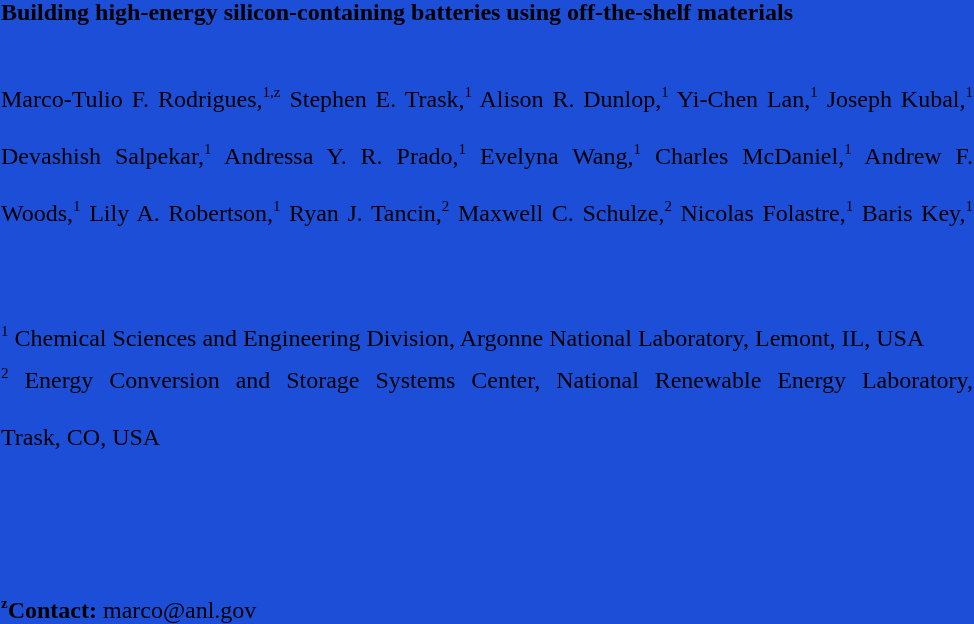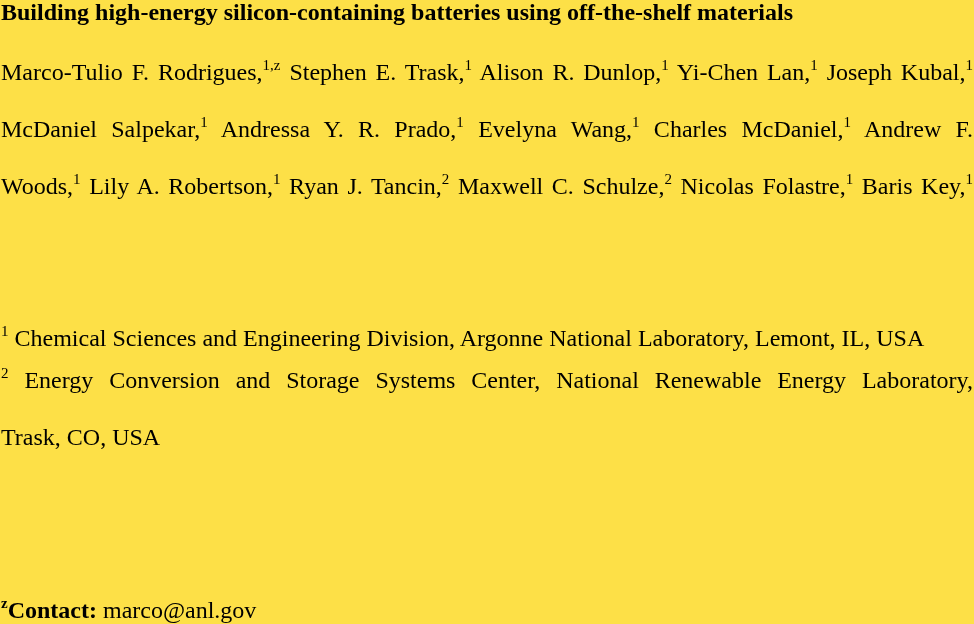--- a/index.html
+++ b/index.html
@@ -5,31 +5,31 @@
   html, body { margin: 0; padding: 0; }
   body {
     width: 974px; height: 624px;
     background: #ffffff;
     color: #000000;
     font-family: "Liberation Serif", "DejaVu Serif", serif;
   }
   .page {
     position: relative;
     width: 974px; height: 624px;
-    background: #fde047;
+    background: #1d4ed8;
     overflow: hidden;
   }
   .title {
     position: absolute; top: 0; left: 1px; width: 972px;
     margin: 0;
     font-size: 24px; font-weight: bold; line-height: 25px;
     white-space: nowrap;
   }
   .block { position: absolute; left: 1px; width: 972px; }
-  .authors-block { top: 44px; }
+  .authors-block { top: 71px; }
   .affil1-block  { top: 310px; }
   .affil2-block  { top: 352px; }
   .contact-block { top: 582px; }
   .line {
     font-size: 24px;
     line-height: 57px;
     height: 57px;
     overflow: hidden;
     white-space: normal;
   }
@@ -46,21 +46,21 @@
 </style>
 </head>
 <body>
 
 <div class="page">
 
   <h1 class="title">Building high-energy silicon-containing batteries using off-the-shelf materials</h1>
 
   <div class="block authors-block">
     <div class="line justify"><span>Marco-Tulio F. Rodrigues,</span><span class="sup">1,z</span><span> Stephen E. Trask,</span><span class="sup">1</span><span> Alison R. Dunlop,</span><span class="sup">1</span><span> Yi-Chen Lan,</span><span class="sup">1</span><span> Joseph Kubal,</span><span class="sup">1</span></div>
-    <div class="line justify"><span>McDaniel Salpekar,</span><span class="sup">1</span><span> Andressa Y. R. Prado,</span><span class="sup">1</span><span> Evelyna Wang,</span><span class="sup">1</span><span> Charles McDaniel,</span><span class="sup">1</span><span> Andrew F.</span></div>
+    <div class="line justify"><span>Devashish Salpekar,</span><span class="sup">1</span><span> Andressa Y. R. Prado,</span><span class="sup">1</span><span> Evelyna Wang,</span><span class="sup">1</span><span> Charles McDaniel,</span><span class="sup">1</span><span> Andrew F.</span></div>
     <div class="line justify"><span>Woods,</span><span class="sup">1</span><span> Lily A. Robertson,</span><span class="sup">1</span><span> Ryan J. Tancin,</span><span class="sup">2</span><span> Maxwell C. Schulze,</span><span class="sup">2</span><span> Nicolas Folastre,</span><span class="sup">1</span><span> Baris Key,</span><span class="sup">1</span></div>
   </div>
 
   <div class="block affil1-block">
     <div class="line"><span class="sup">1</span><span> Chemical Sciences and Engineering Division, Argonne National Laboratory, Lemont, IL, USA</span></div>
   </div>
 
   <div class="block affil2-block">
     <div class="line justify"><span class="sup">2</span><span> Energy Conversion and Storage Systems Center, National Renewable Energy Laboratory,</span></div>
     <div class="line"><span>Trask, CO, USA</span></div>

